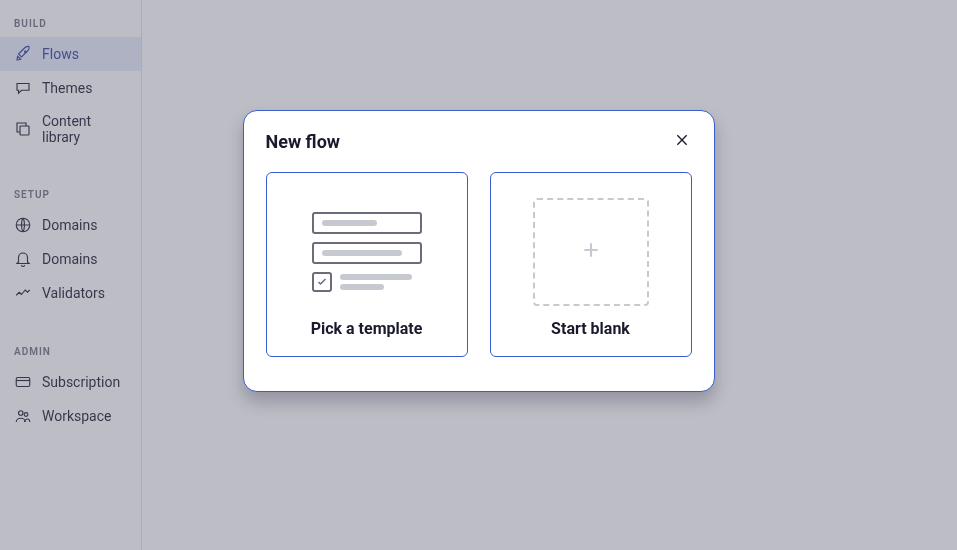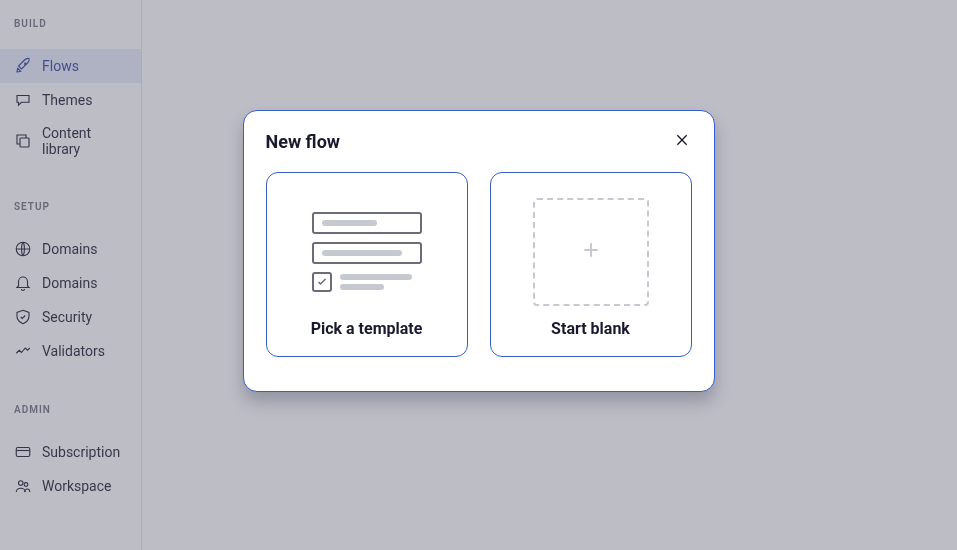--- a/index.html
+++ b/index.html
@@ -16,21 +16,21 @@
       height: 100%;
       background: #f4f4f6;
       border-right: 1px solid #d8d8dd;
       padding-top: 12px;
     }
     .section-header {
       font-size: 10px;
       font-weight: 600;
       letter-spacing: 1px;
       color: #6b6b7a;
-      padding: 6px 14px 20px;
+      padding: 6px 14px 8px;
     }
     .sidebar-item {
       display: flex;
       align-items: center;
       gap: 10px;
       padding: 8px 14px;
       font-size: 14px;
       color: #1a1a2e;
       cursor: pointer;
     }
@@ -94,21 +94,21 @@
       justify-content: center;
     }
     .close-btn svg { width: 16px; height: 16px; stroke: #1a1a2e; stroke-width: 2; fill: none; }
     .options {
       display: flex;
       gap: 22px;
     }
     .option-card {
       flex: 1;
       border: 1.5px solid #3a5ccc;
-      border-radius: 12px;
+      border-radius: 6px;
       padding: 24px 16px 18px;
       display: flex;
       flex-direction: column;
       align-items: center;
       cursor: pointer;
     }
     .option-illustration {
       width: 120px;
       height: 110px;
       display: flex;
@@ -220,29 +220,20 @@
   <div class="sidebar-item">
     <span class="icon">
       <svg viewBox="0 0 24 24">
           <path d="M6 16V10a6 6 0 0112 0v6l2 2H4l2-2z"></path>
           <path d="M10 20a2 2 0 004 0"></path>
         </svg>
     </span>
     <span>Domains</span>
   </div>
 
-  <div class="sidebar-item">
-    <span class="icon">
-      <svg viewBox="0 0 24 24">
-          <path d="M12 3l8 3v5c0 5-3.5 8-8 10-4.5-2-8-5-8-10V6l8-3z"></path>
-          <path d="M9 12l2 2 4-4"></path>
-        </svg>
-    </span>
-    <span>Security</span>
-  </div>
 
   <div class="sidebar-item">
     <span class="icon">
       <svg viewBox="0 0 24 24">
           <path d="M3 15l4-4 3 3 5-6 3 3 3-3"></path>
         </svg>
     </span>
     <span>Validators</span>
   </div>
 

